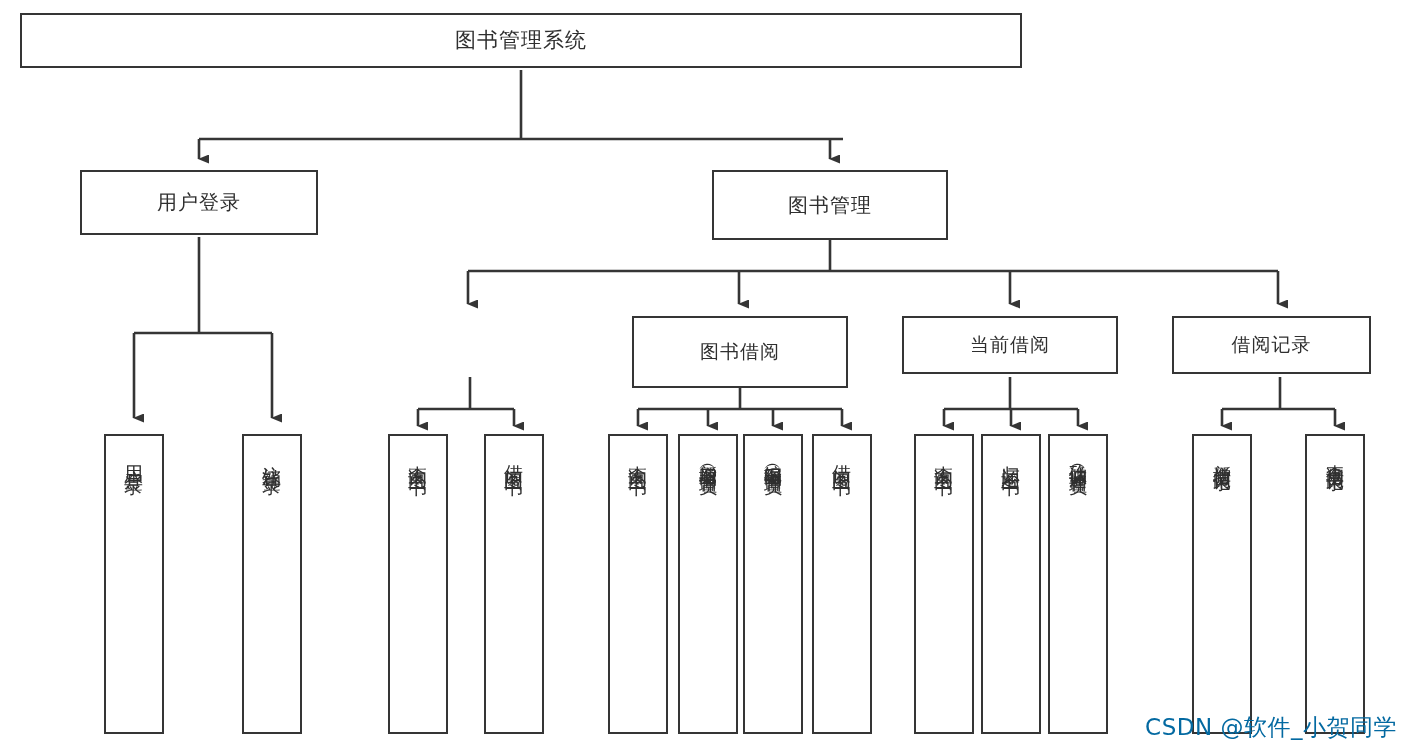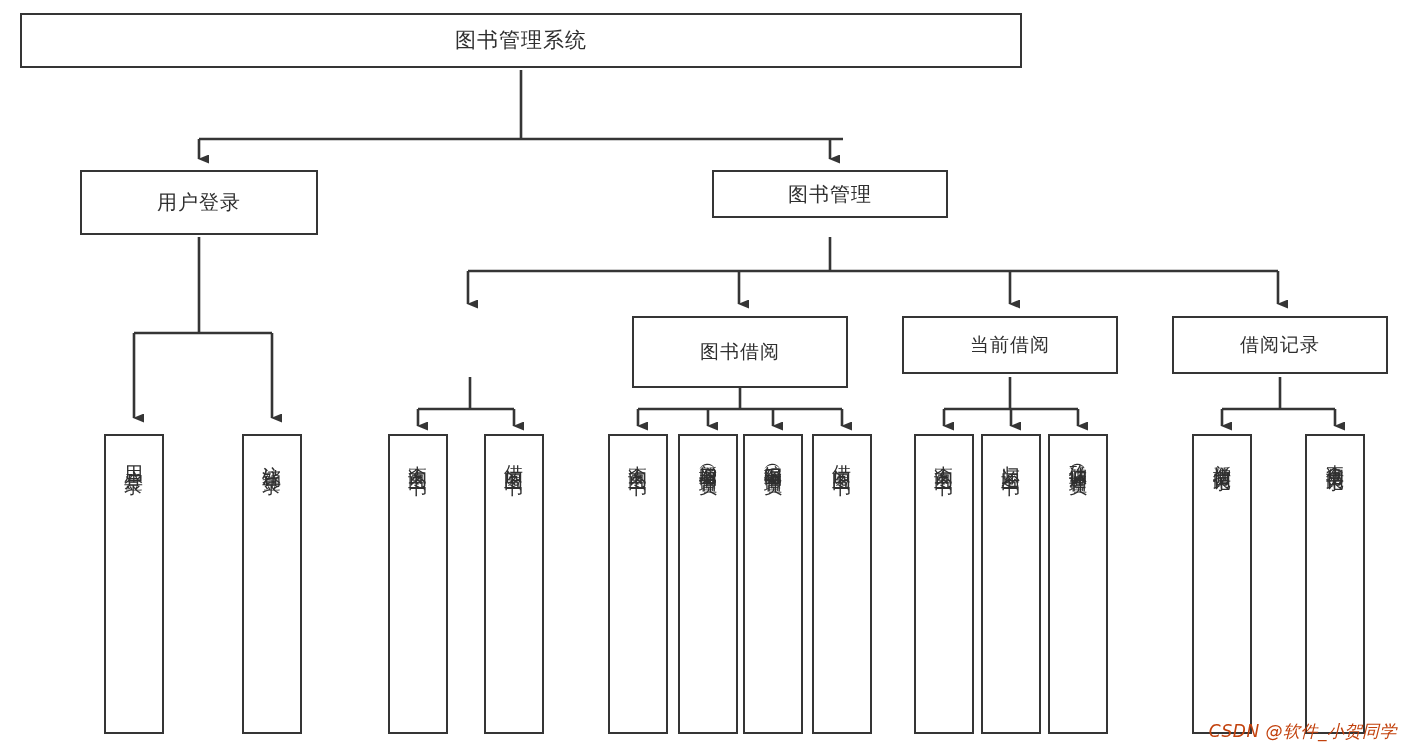--- a/index.html
+++ b/index.html
@@ -50,27 +50,26 @@
     font-size:19px;
     letter-spacing:4px;
     line-height:1;
     white-space:nowrap;
     color:#2f2f2f;
   }
   .node.leaf.tall .label{letter-spacing:2px;font-size:18px;}
   #watermark{
     position:absolute;
     right:8px;bottom:4px;
-    color:#c2410c;
-    font-size:17px;
+    color:#0369a1;
+    font-size:23px;
     letter-spacing:0.5px;
     z-index:5;
     user-select:none;
     white-space:nowrap;
-    font-style:italic;
   }
 </style>
 </head>
 <body>
 
 <div id="diagram">
 
   <svg class="edges" viewBox="0 0 1405 747" xmlns="http://www.w3.org/2000/svg">
     <defs>
       <marker id="arrow" markerWidth="9" markerHeight="11" refX="4.5" refY="10" orient="auto" markerUnits="userSpaceOnUse">
@@ -121,31 +120,31 @@
     </g>
   </svg>
 
   <div class="node root" style="left:20px;top:13px;width:1002px;height:55px;">
     <span class="label">图书管理系统</span>
   </div>
 
   <div class="node lvl1" style="left:80px;top:170px;width:238px;height:65px;">
     <span class="label">用户登录</span>
   </div>
-  <div class="node lvl1" style="left:712px;top:170px;width:236px;height:48px;">
+  <div class="node lvl1" style="left:712px;top:170px;width:236px;height:70px;">
     <span class="label">图书管理</span>
   </div>
 
   <div class="node lvl2" style="left:632px;top:316px;width:216px;height:72px;">
     <span class="label">图书借阅</span>
   </div>
   <div class="node lvl2" style="left:902px;top:316px;width:216px;height:58px;">
     <span class="label">当前借阅</span>
   </div>
-  <div class="node lvl2" style="left:1172px;top:316px;width:216px;height:58px;">
+  <div class="node lvl2" style="left:1172px;top:316px;width:199px;height:58px;">
     <span class="label">借阅记录</span>
   </div>
 
   <div class="node leaf" style="left:104px;top:434px;width:60px;height:300px;">
     <span class="label">用户登录</span>
   </div>
   <div class="node leaf" style="left:242px;top:434px;width:60px;height:300px;">
     <span class="label">注销登录</span>
   </div>
 

